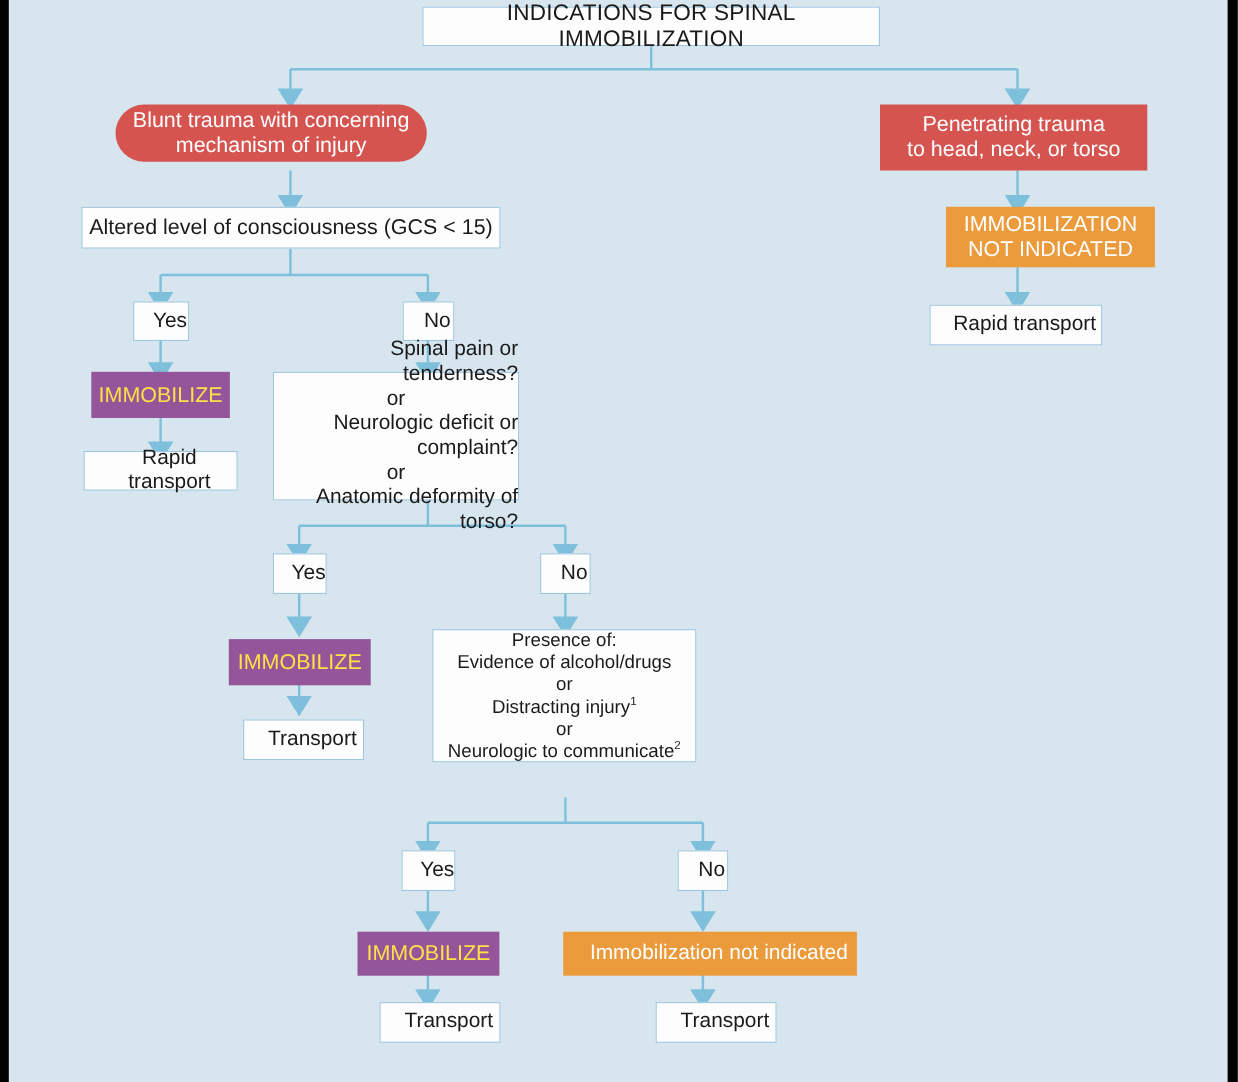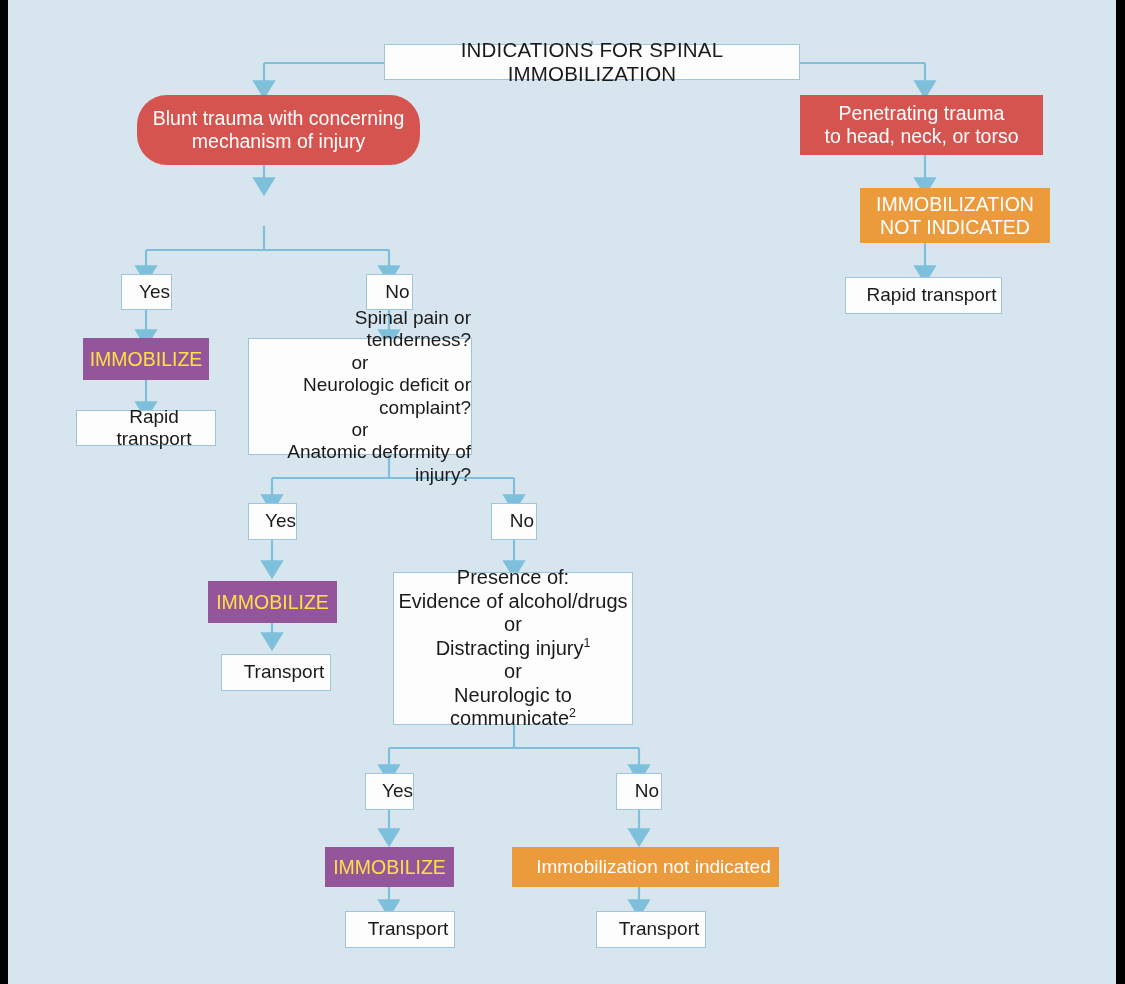--- a/index.html
+++ b/index.html
@@ -121,51 +121,52 @@
 
         <path d="M 631,810 L 631,831" marker-end="url(#ar)"></path>
 
         <path d="M 631,879 L 631,902" marker-end="url(#ar)"></path>
 
         <path d="M 917,155 L 917,180" marker-end="url(#ar)"></path>
         <path d="M 917,243 L 917,268" marker-end="url(#ar)"></path>
       </g>
     </svg>
 
-    <div class="node node-plain title-node" style="left:376px; top:6px; width:416px; height:36px;margin-top:38px;">INDICATIONS FOR SPINAL IMMOBILIZATION</div>
+    <div class="node node-plain title-node" style="left:376px; top:6px; width:416px; height:36px;">INDICATIONS FOR SPINAL IMMOBILIZATION</div>
 
-    <div class="node node-red big-node" style="left:129px; top:95px; width:283px; height:70px;border-radius:30px;">Blunt trauma with concerning
+    <div class="node node-red big-node" style="left:97px; top:95px; width:283px; height:52px;border-radius:30px;">Blunt trauma with concerning
 mechanism of injury</div>
 
+    <div class="node node-plain big-node" style="left:66px; top:188px; width:381px; height:38px;">Altered level of consciousness (GCS &lt; 15)</div>
 
     <div class="node node-plain mid-node" style="left:113px; top:274px; width:51px; height:36px;">Yes</div>
 
     <div class="node node-purple cap-node" style="left:75px; top:338px; width:126px; height:42px;">IMMOBILIZE</div>
 
     <div class="node node-plain mid-node" style="left:68px; top:410px; width:140px; height:36px;">Rapid transport</div>
 
     <div class="node node-plain mid-node" style="left:358px; top:274px; width:47px; height:36px;">No</div>
 
     <div class="node node-plain" style="left:240px; top:338px; width:224px; height:117px; flex-direction:column; font-size:19px;text-align:right;">
       <span>Spinal pain or tenderness?</span>
       <span>or</span>
       <span>Neurologic deficit or complaint?</span>
       <span>or</span>
-      <span>Anatomic deformity of injury?</span>
+      <span>Anatomic deformity of torso?</span>
     </div>
 
     <div class="node node-plain mid-node" style="left:240px; top:503px; width:49px; height:37px;">Yes</div>
 
     <div class="node node-purple cap-node" style="left:200px; top:581px; width:129px; height:42px;">IMMOBILIZE</div>
 
     <div class="node node-plain mid-node" style="left:213px; top:654px; width:110px; height:37px;">Transport</div>
 
     <div class="node node-plain mid-node" style="left:483px; top:503px; width:46px; height:37px;">No</div>
 
-    <div class="node node-plain" style="left:385px; top:572px; width:240px; height:153px; flex-direction:column; font-size:20px;">
+    <div class="node node-plain" style="left:385px; top:572px; width:240px; height:121px; flex-direction:column; font-size:17px;">
       <span>Presence of:</span>
       <span>Evidence of alcohol/drugs</span>
       <span>or</span>
       <span><span>Distracting injury</span><sup>1</sup></span>
       <span>or</span>
       <span><span>Neurologic to communicate</span><sup>2</sup></span>
     </div>
 
     <div class="node node-plain mid-node" style="left:357px; top:773px; width:49px; height:37px;">Yes</div>
 

